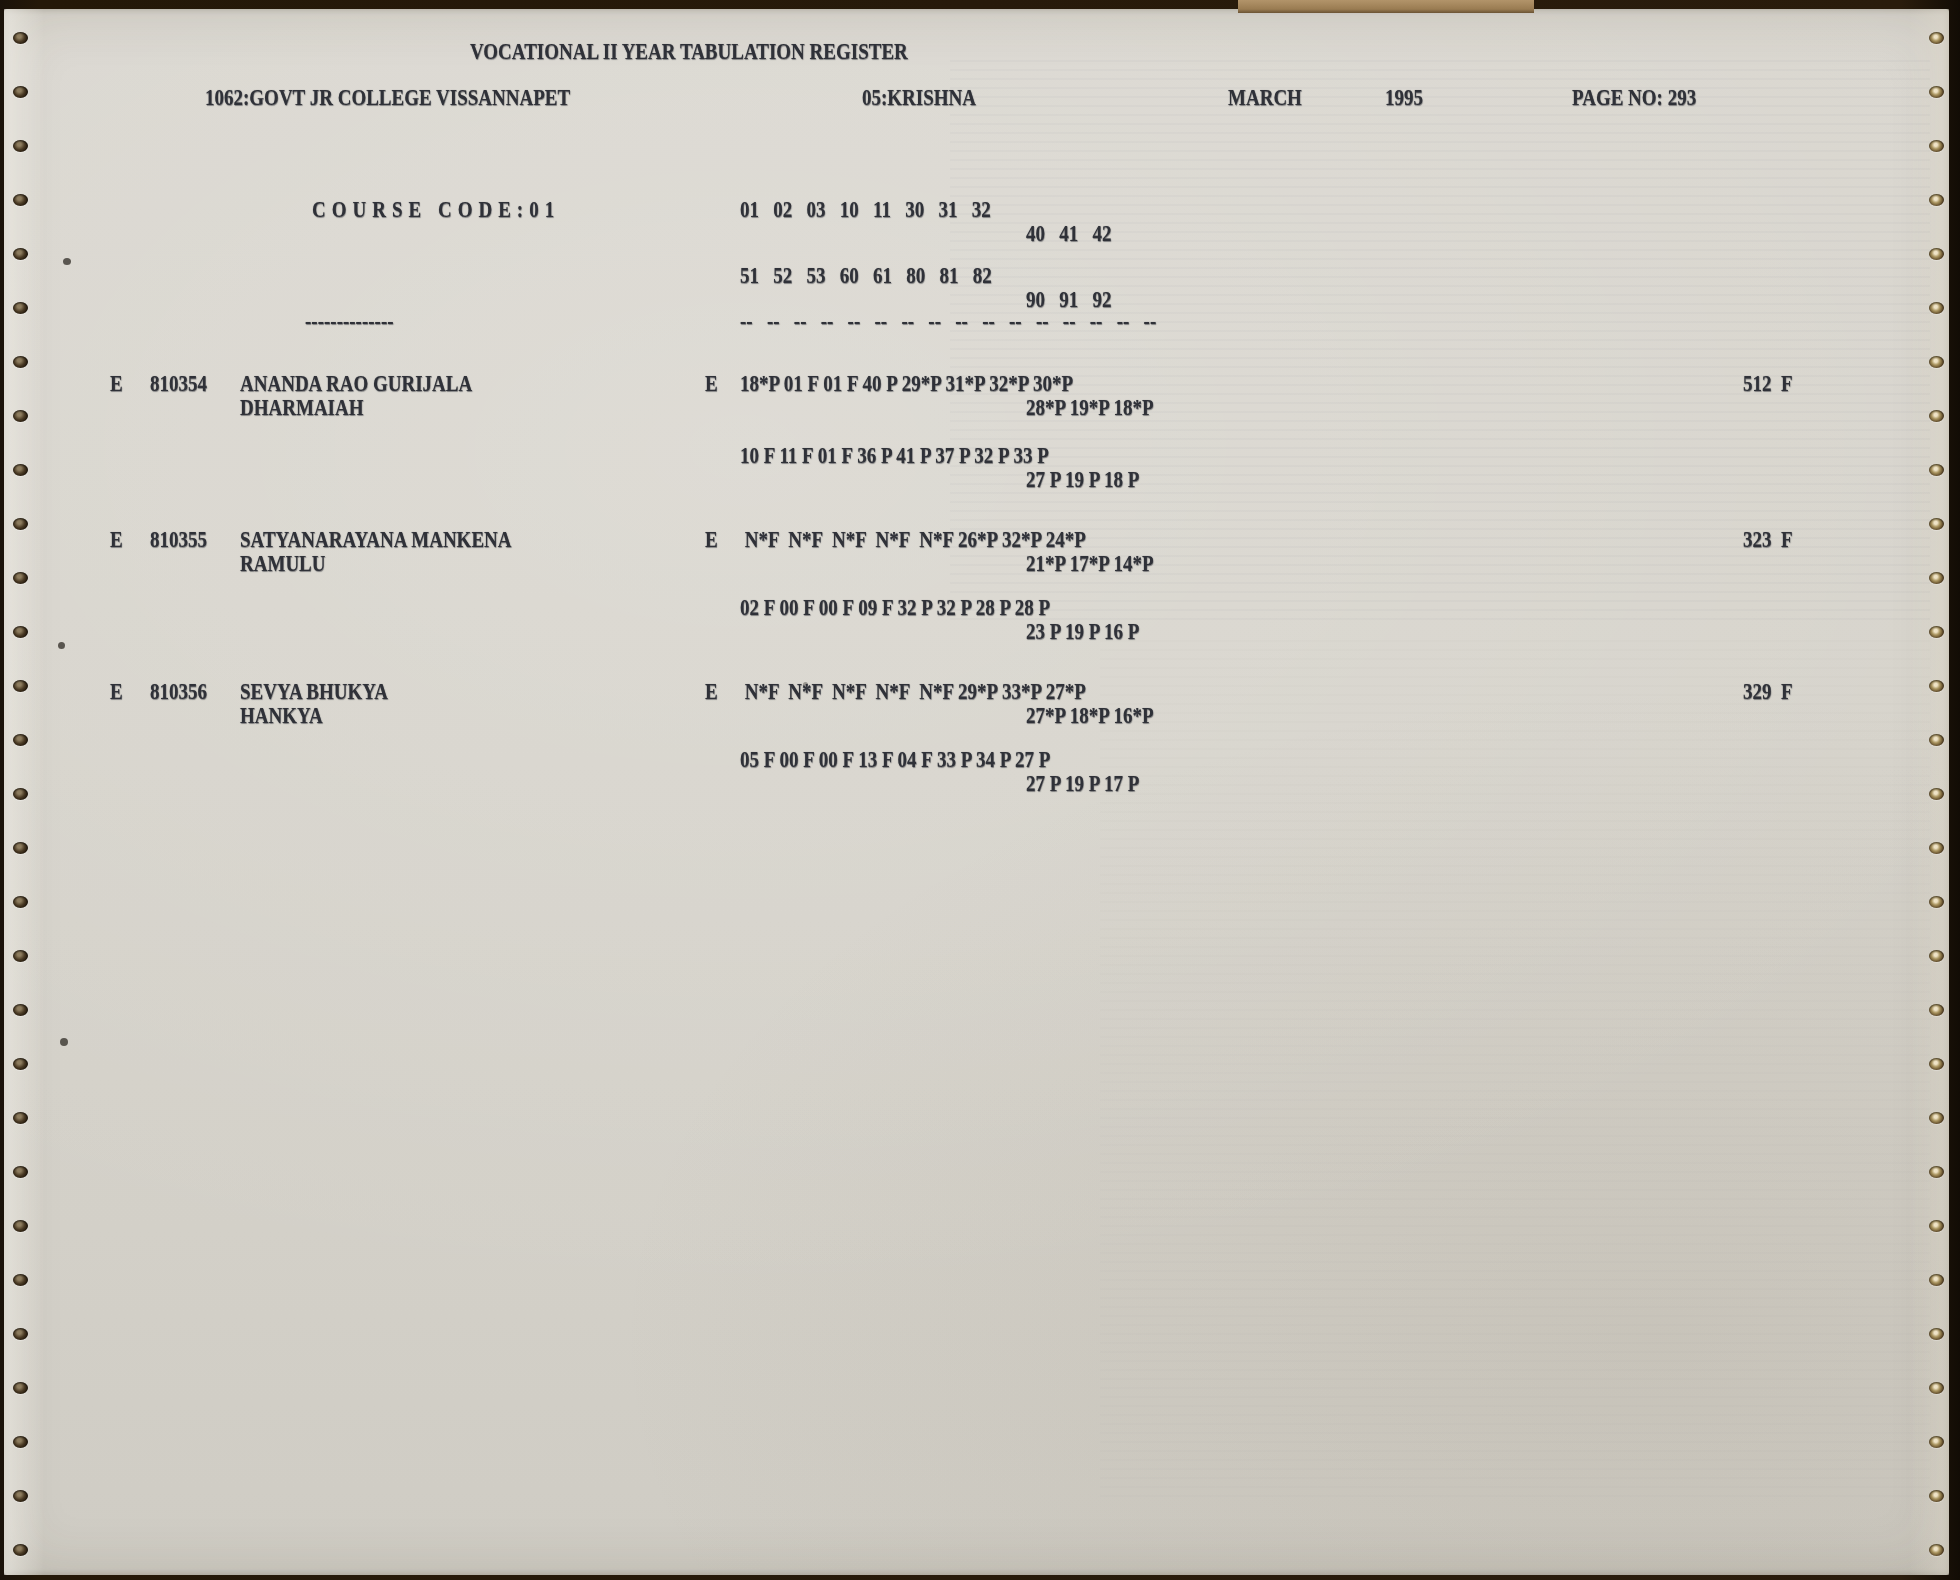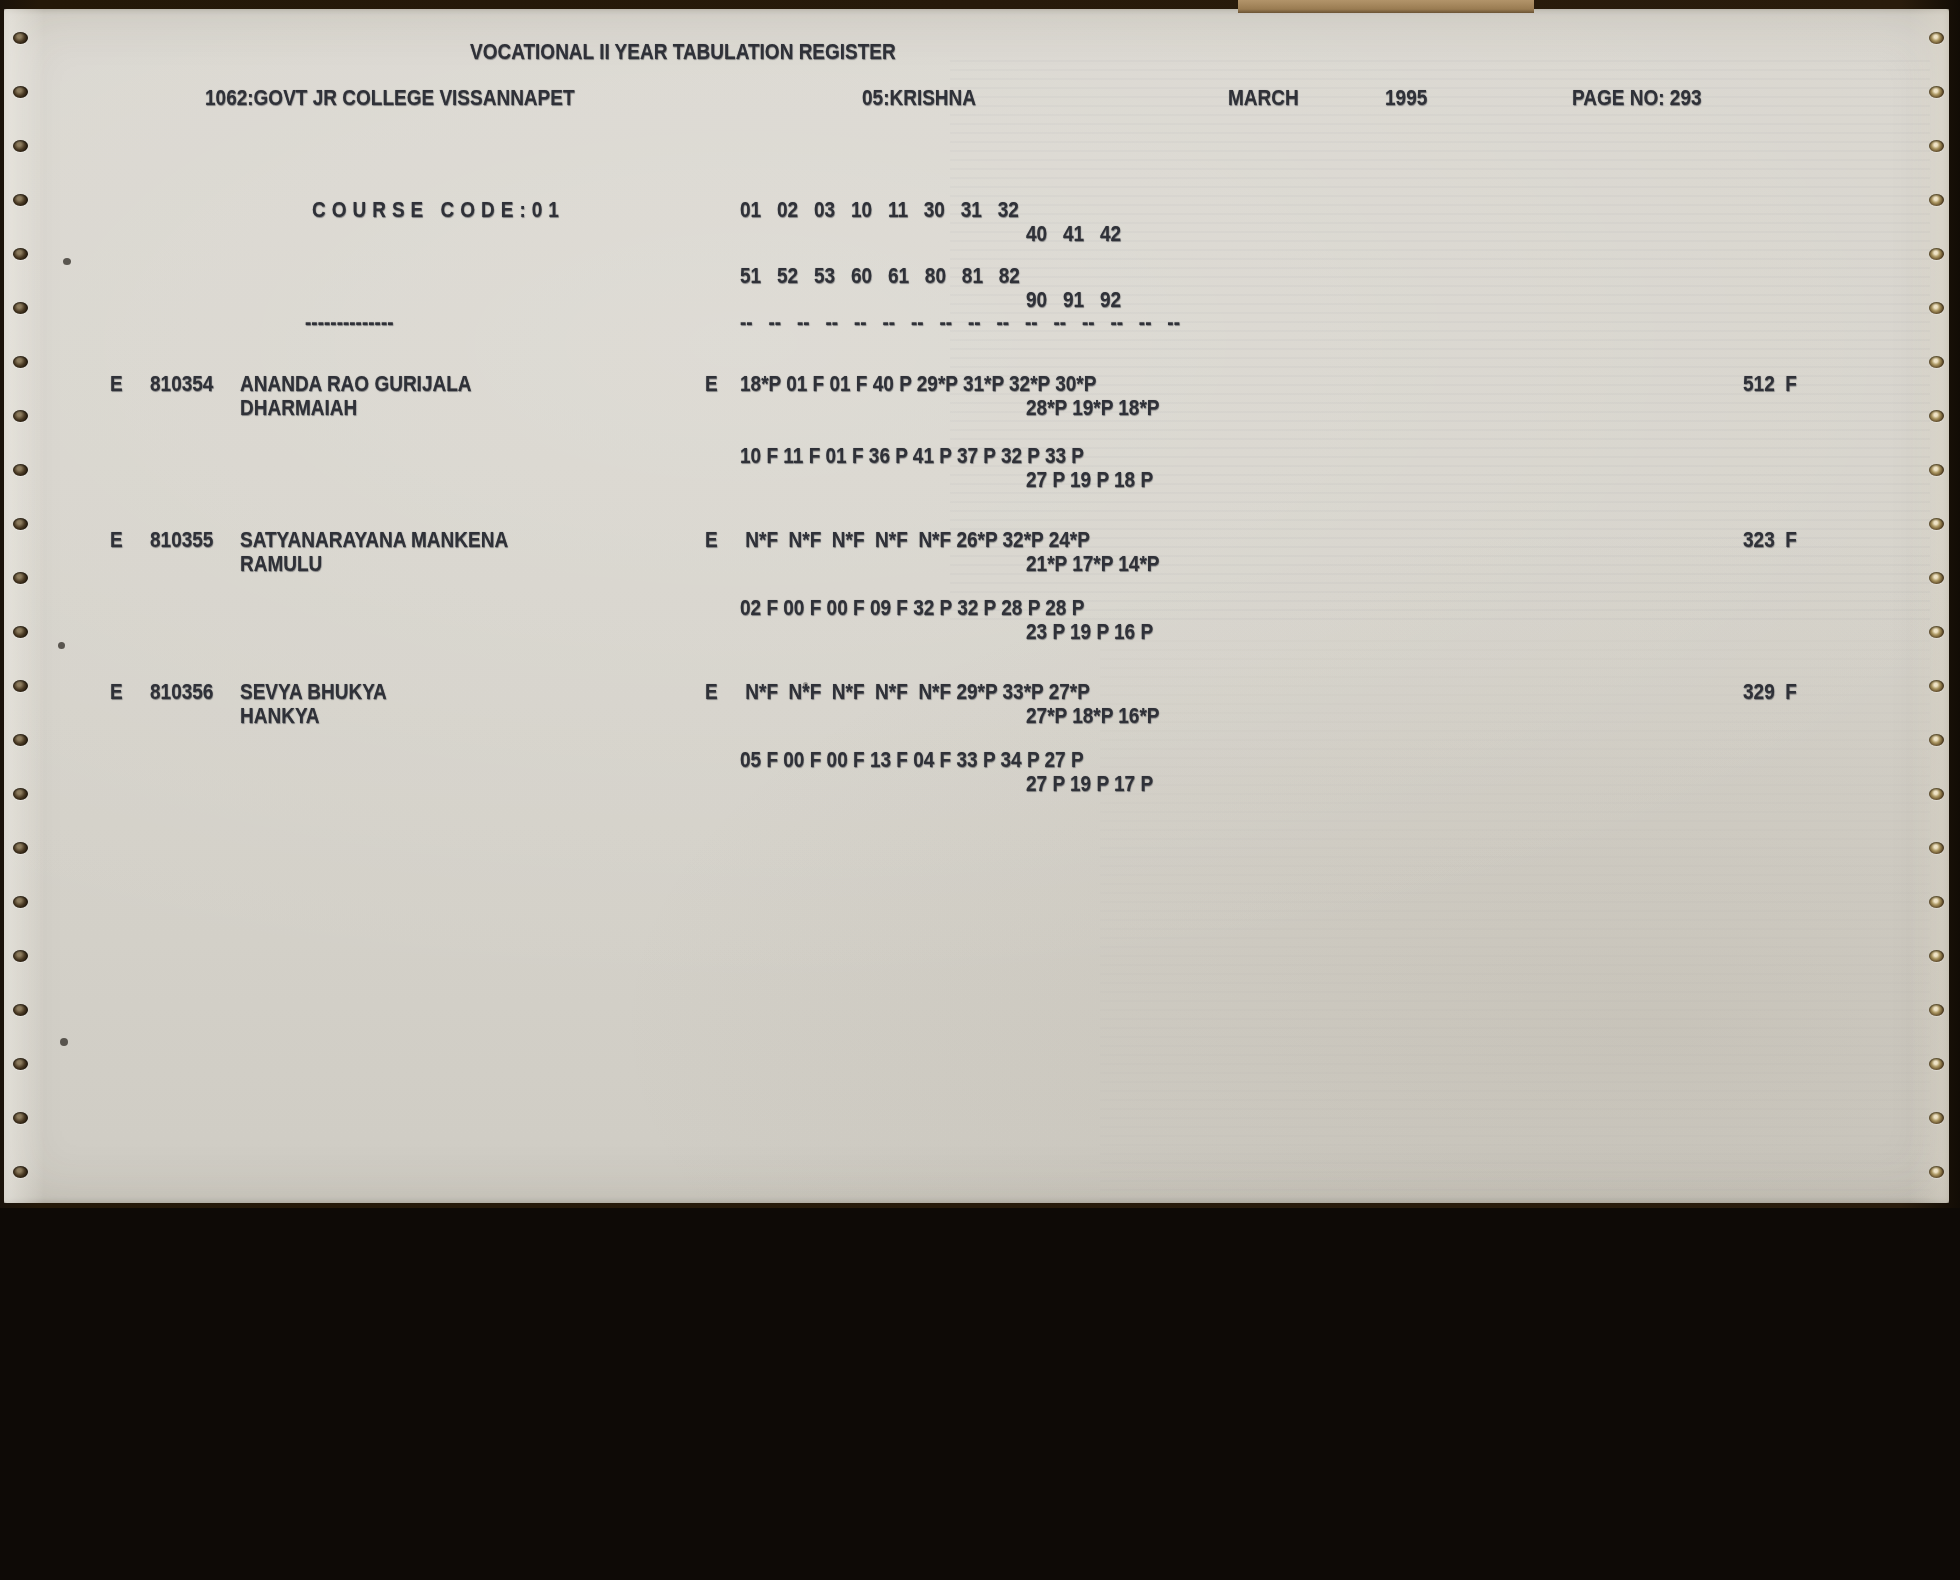--- a/index.html
+++ b/index.html
@@ -1,18 +1,18 @@
 <!DOCTYPE html>
 <html><head>
 <meta charset="utf-8">
 <style>
   html,body{margin:0;padding:0;background:#0e0a06;}
-  .scene{position:relative;width:1960px;height:1208px;overflow:hidden;
+  .scene{position:relative;width:1960px;height:1580px;overflow:hidden;
          background:linear-gradient(90deg,#1a120a 0%,#241808 2%,#2a1c0c 97%,#120c05 100%);
-         font-family:Liberation Sans, sans-serif;}
+         font-family:Liberation Serif, serif;}
   .paper{position:absolute;left:4px;top:9px;right:11px;bottom:5px;border-radius:3px;
          background:
            radial-gradient(120% 90% at 38% 28%, rgba(255,255,255,0.16), rgba(0,0,0,0) 62%),
            radial-gradient(90% 70% at 85% 85%, rgba(110,95,70,0.10), rgba(0,0,0,0) 60%),
            linear-gradient(180deg,#dad7d0 0%,#d7d4cc 38%,#d3d0c8 78%,#cfccc4 100%);
          box-shadow:inset 0 0 60px rgba(70,55,30,0.16), inset 0 0 6px rgba(40,30,15,0.25);}
   .margin-strip{position:absolute;top:0;bottom:0;width:40px;pointer-events:none;}
   .margin-left{left:0;background:linear-gradient(90deg,rgba(250,248,242,0.55),rgba(250,248,242,0.12) 80%,rgba(0,0,0,0));}
   .margin-right{right:0;background:linear-gradient(270deg,rgba(236,230,216,0.4),rgba(0,0,0,0));}
   .tan-strip{position:absolute;left:1238px;top:0;width:296px;height:13px;

